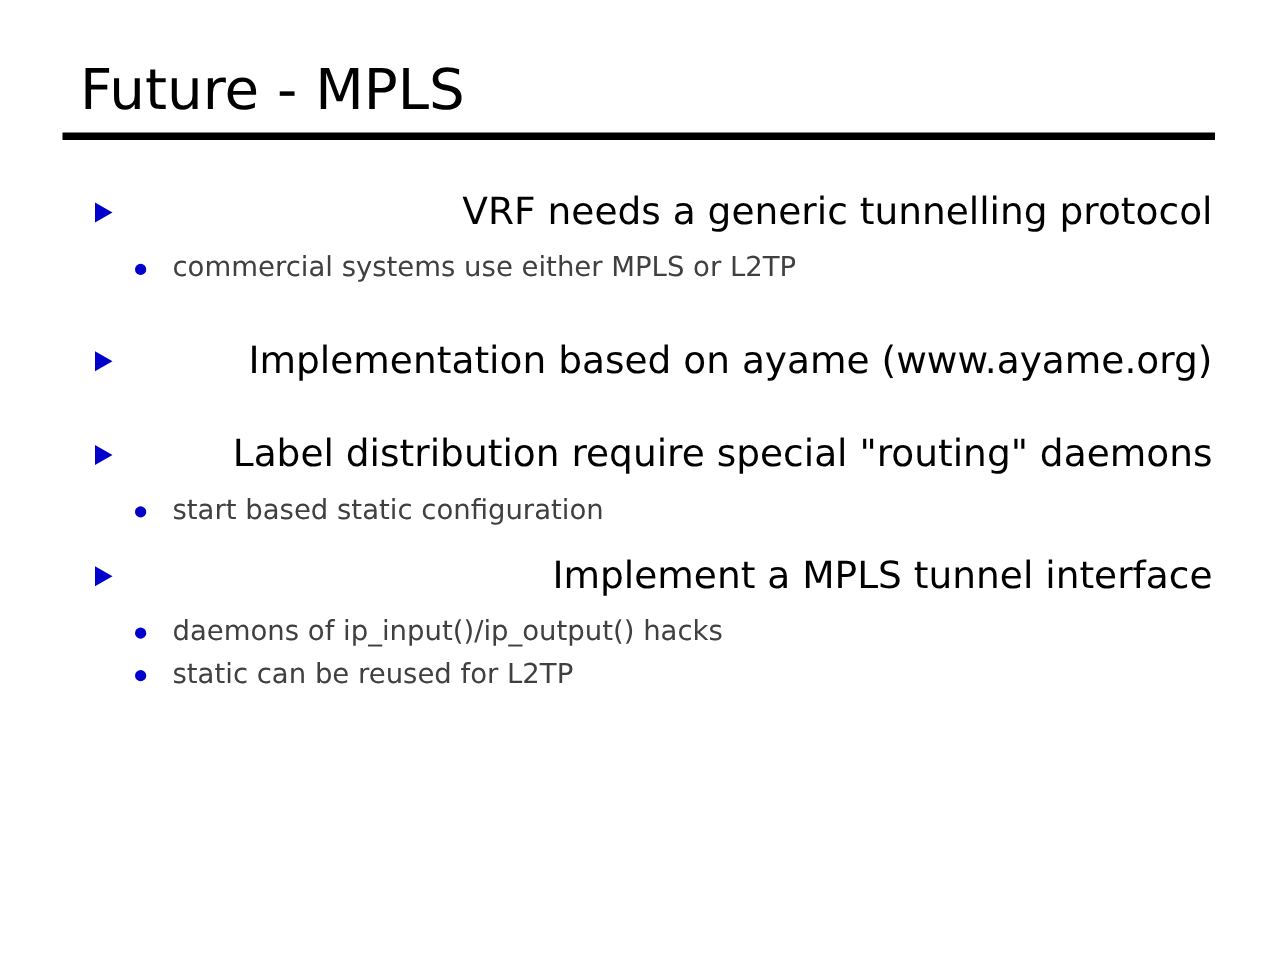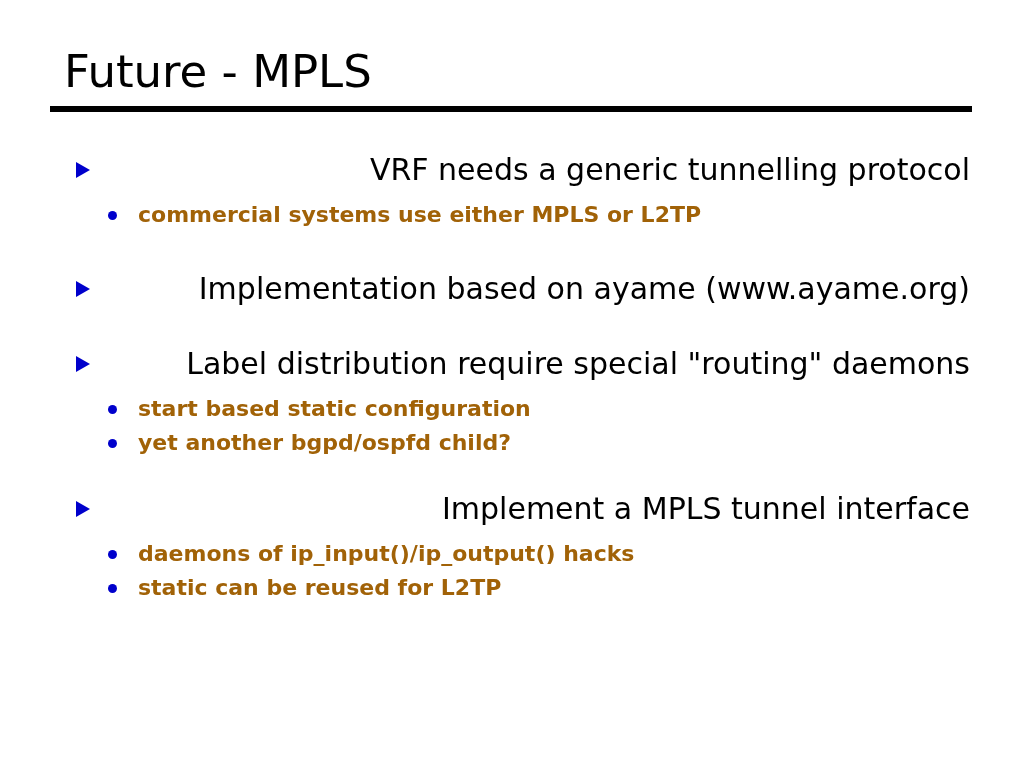--- a/index.html
+++ b/index.html
@@ -50,21 +50,21 @@
     position: absolute;
     left: 70px;
     top: 145px;
     width: 900px;
   }
   .group {
     margin-bottom: 10px;
   }
   .group.g0 { margin-bottom: 32px; }
   .group.g1 { margin-bottom: 26px; }
-  .group.g2 { margin-bottom: 24px; }
+  .group.g2 { margin-bottom: 10px; }
   .group.g3 { margin-bottom: 0px; }
 
   
   .l1 {
     position: relative;
     padding-left: 37px;
     font-size: 30px;
     line-height: 49px;
     color: #000000;
     text-align: right;
@@ -85,22 +85,21 @@
 
   
   .sub-list {
     margin-top: 4px;
   }
   .l2 {
     position: relative;
     padding-left: 68px;
     font-size: 22px;
     line-height: 34px;
-    color: #a16207;
-    font-weight: bold;
+    color: #404040;
   }
   .l2 .marker-dot {
     position: absolute;
     left: 38px;
     top: 13px;
     width: 9px;
     height: 9px;
     border-radius: 50%;
     background: #0000cc;
   }
@@ -141,24 +140,20 @@
     <div class="group g2">
       <div class="l1">
         <span class="marker-tri"></span>
         <span class="l1-text">Label distribution require special "routing" daemons</span>
       </div>
       <div class="sub-list">
         <div class="l2">
           <span class="marker-dot"></span>
           <span class="l2-text">start based static configuration</span>
         </div>
-        <div class="l2">
-          <span class="marker-dot"></span>
-          <span class="l2-text">yet another bgpd/ospfd child?</span>
-        </div>
       </div>
     </div>
 
     <div class="group g3">
       <div class="l1">
         <span class="marker-tri"></span>
         <span class="l1-text">Implement a MPLS tunnel interface</span>
       </div>
       <div class="sub-list">
         <div class="l2">

